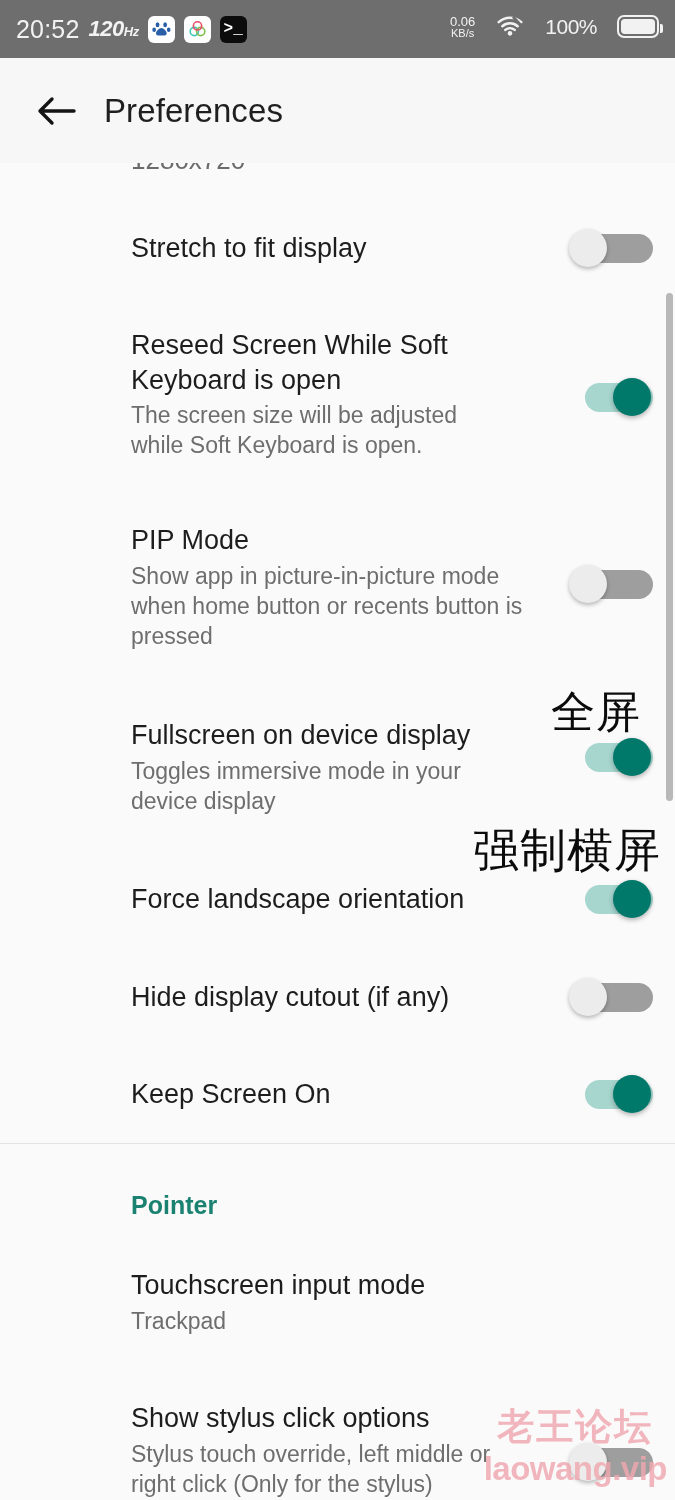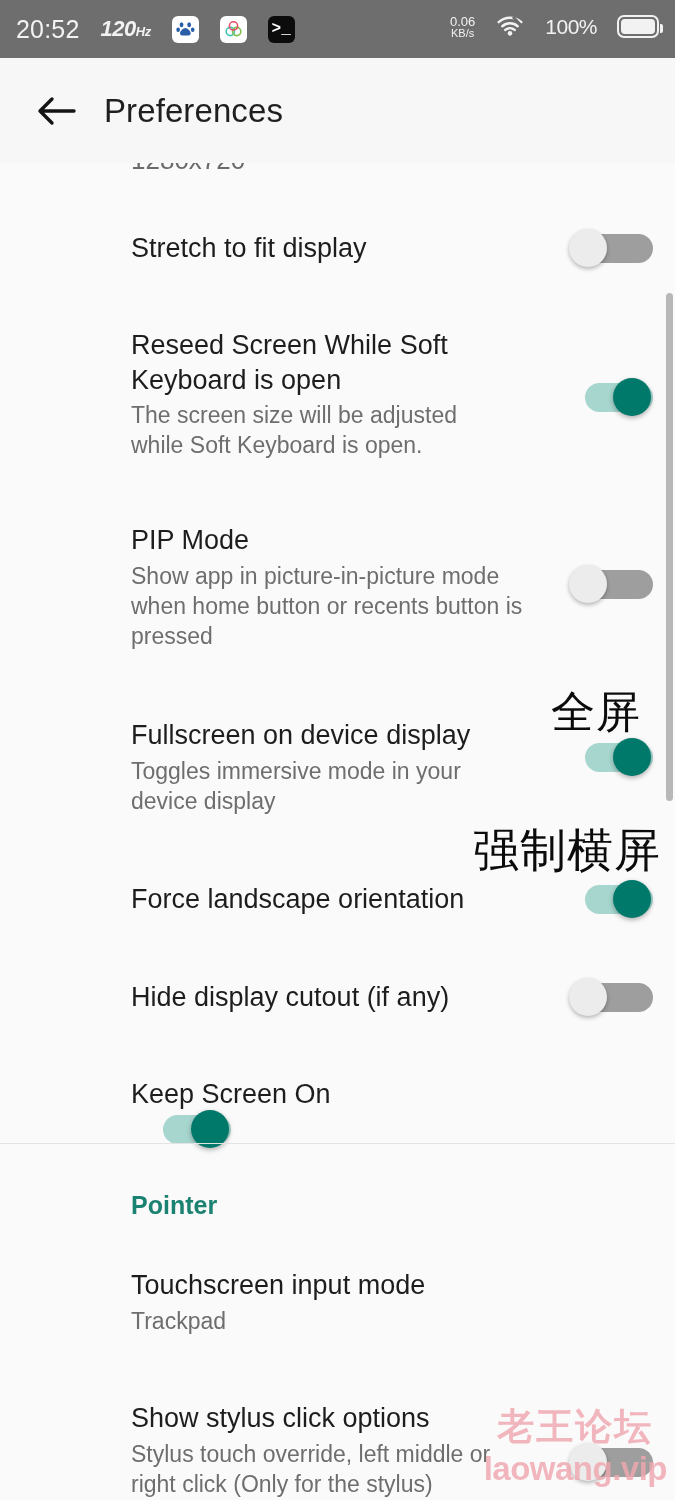--- a/index.html
+++ b/index.html
@@ -21,21 +21,21 @@
   
   .statusbar {
     position: absolute;
     top: 0; left: 0;
     width: 675px; height: 58px;
     background: #6e6e6e;
     display: flex;
     align-items: center;
     padding: 0 16px;
   }
-  .sb-left { display: flex; align-items: center; gap: 21px; }
+  .sb-left { display: flex; align-items: center; gap: 9px; }
   .sb-time {
     color: #f2f2f2;
     font-size: 25px;
     letter-spacing: 0.2px;
   }
   .sb-hz {
     color: #f2f2f2;
     font-size: 22px;
     font-style: italic;
     font-weight: bold;
@@ -345,21 +345,21 @@
     <div class="row" style="top:817px;">
       <div class="row-text">
         <div class="row-title">Hide display cutout (if any)</div>
       </div>
       <div class="switch off">
         <span class="track"></span>
         <span class="thumb"></span>
       </div>
     </div>
 
-    <div class="row" style="top:914px;flex-direction:column;">
+    <div class="row" style="top:914px;">
       <div class="row-text">
         <div class="row-title">Keep Screen On</div>
       </div>
       <div class="switch on">
         <span class="track"></span>
         <span class="thumb"></span>
       </div>
     </div>
 
     <div class="divider" style="top:980px;"></div>

